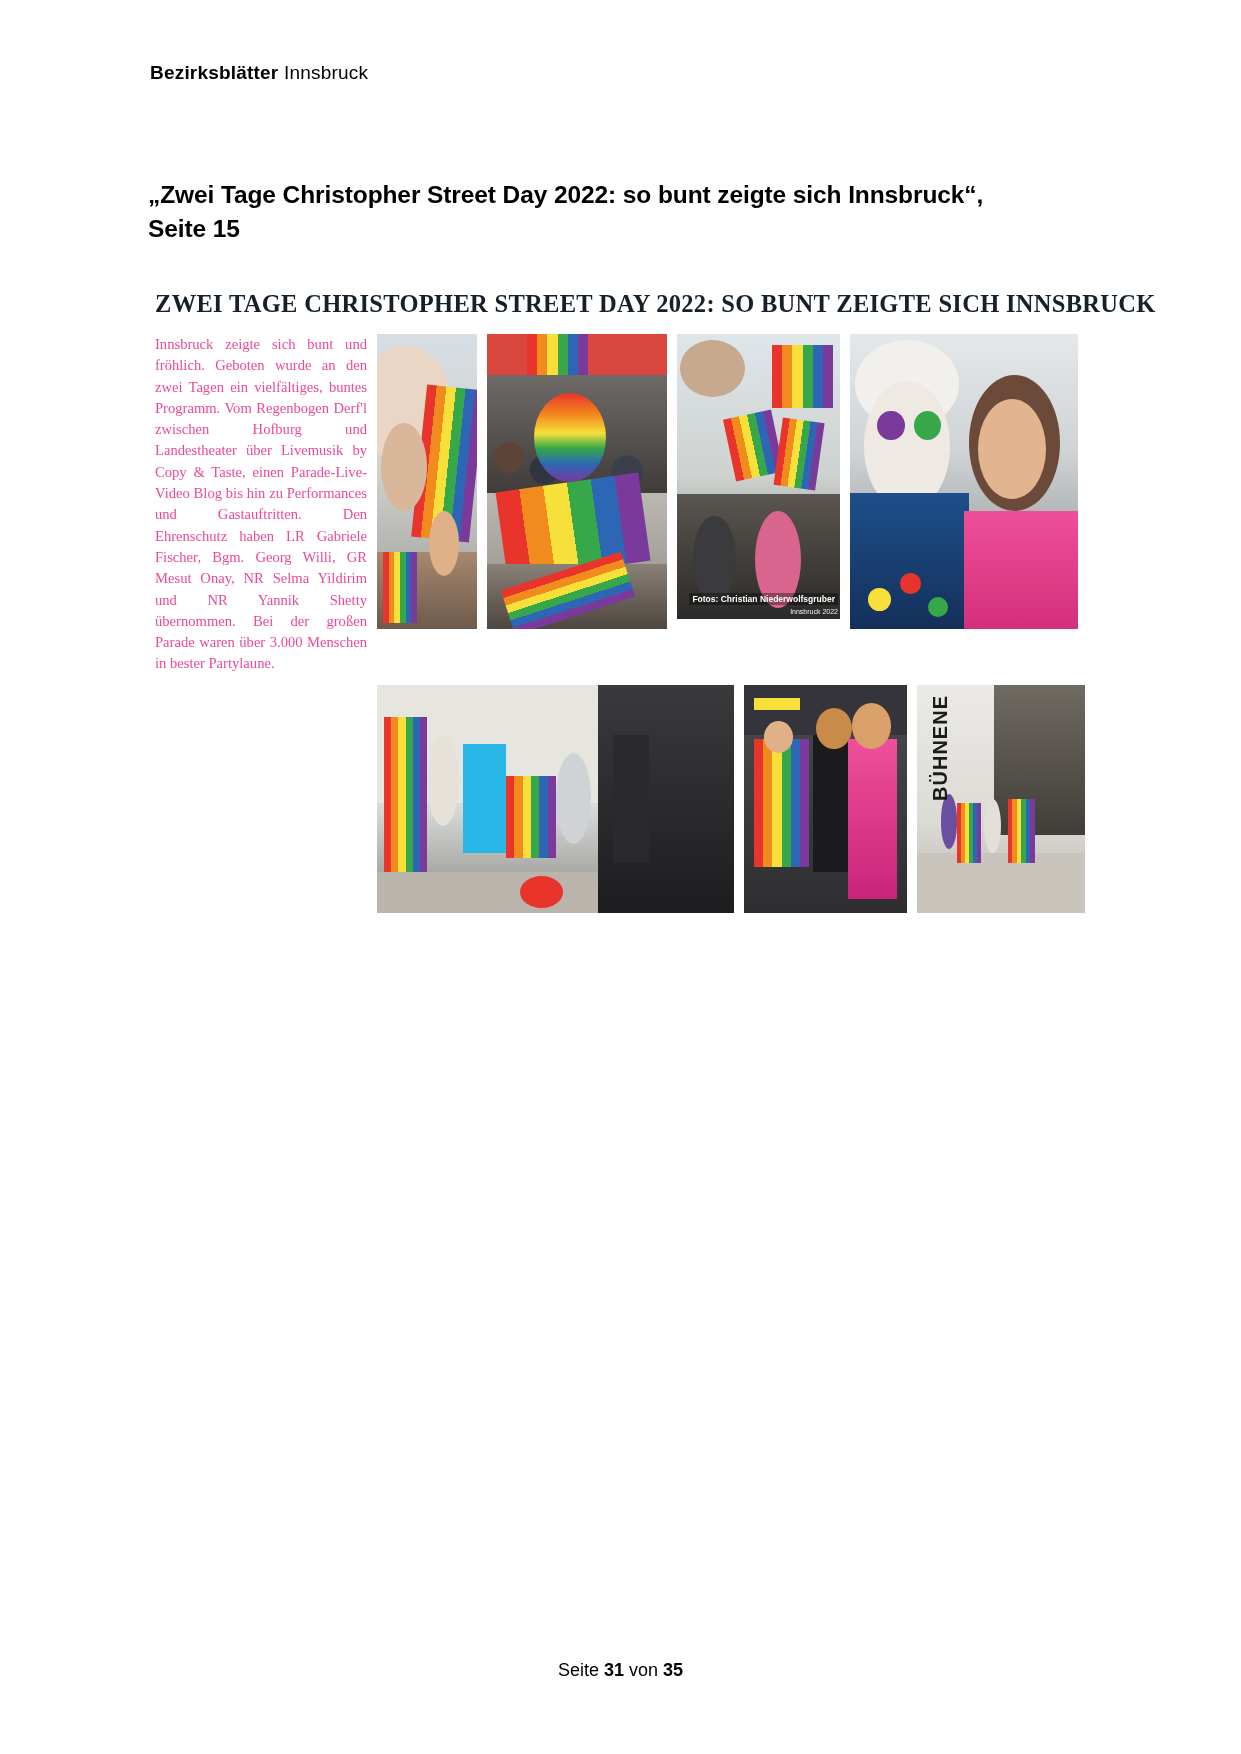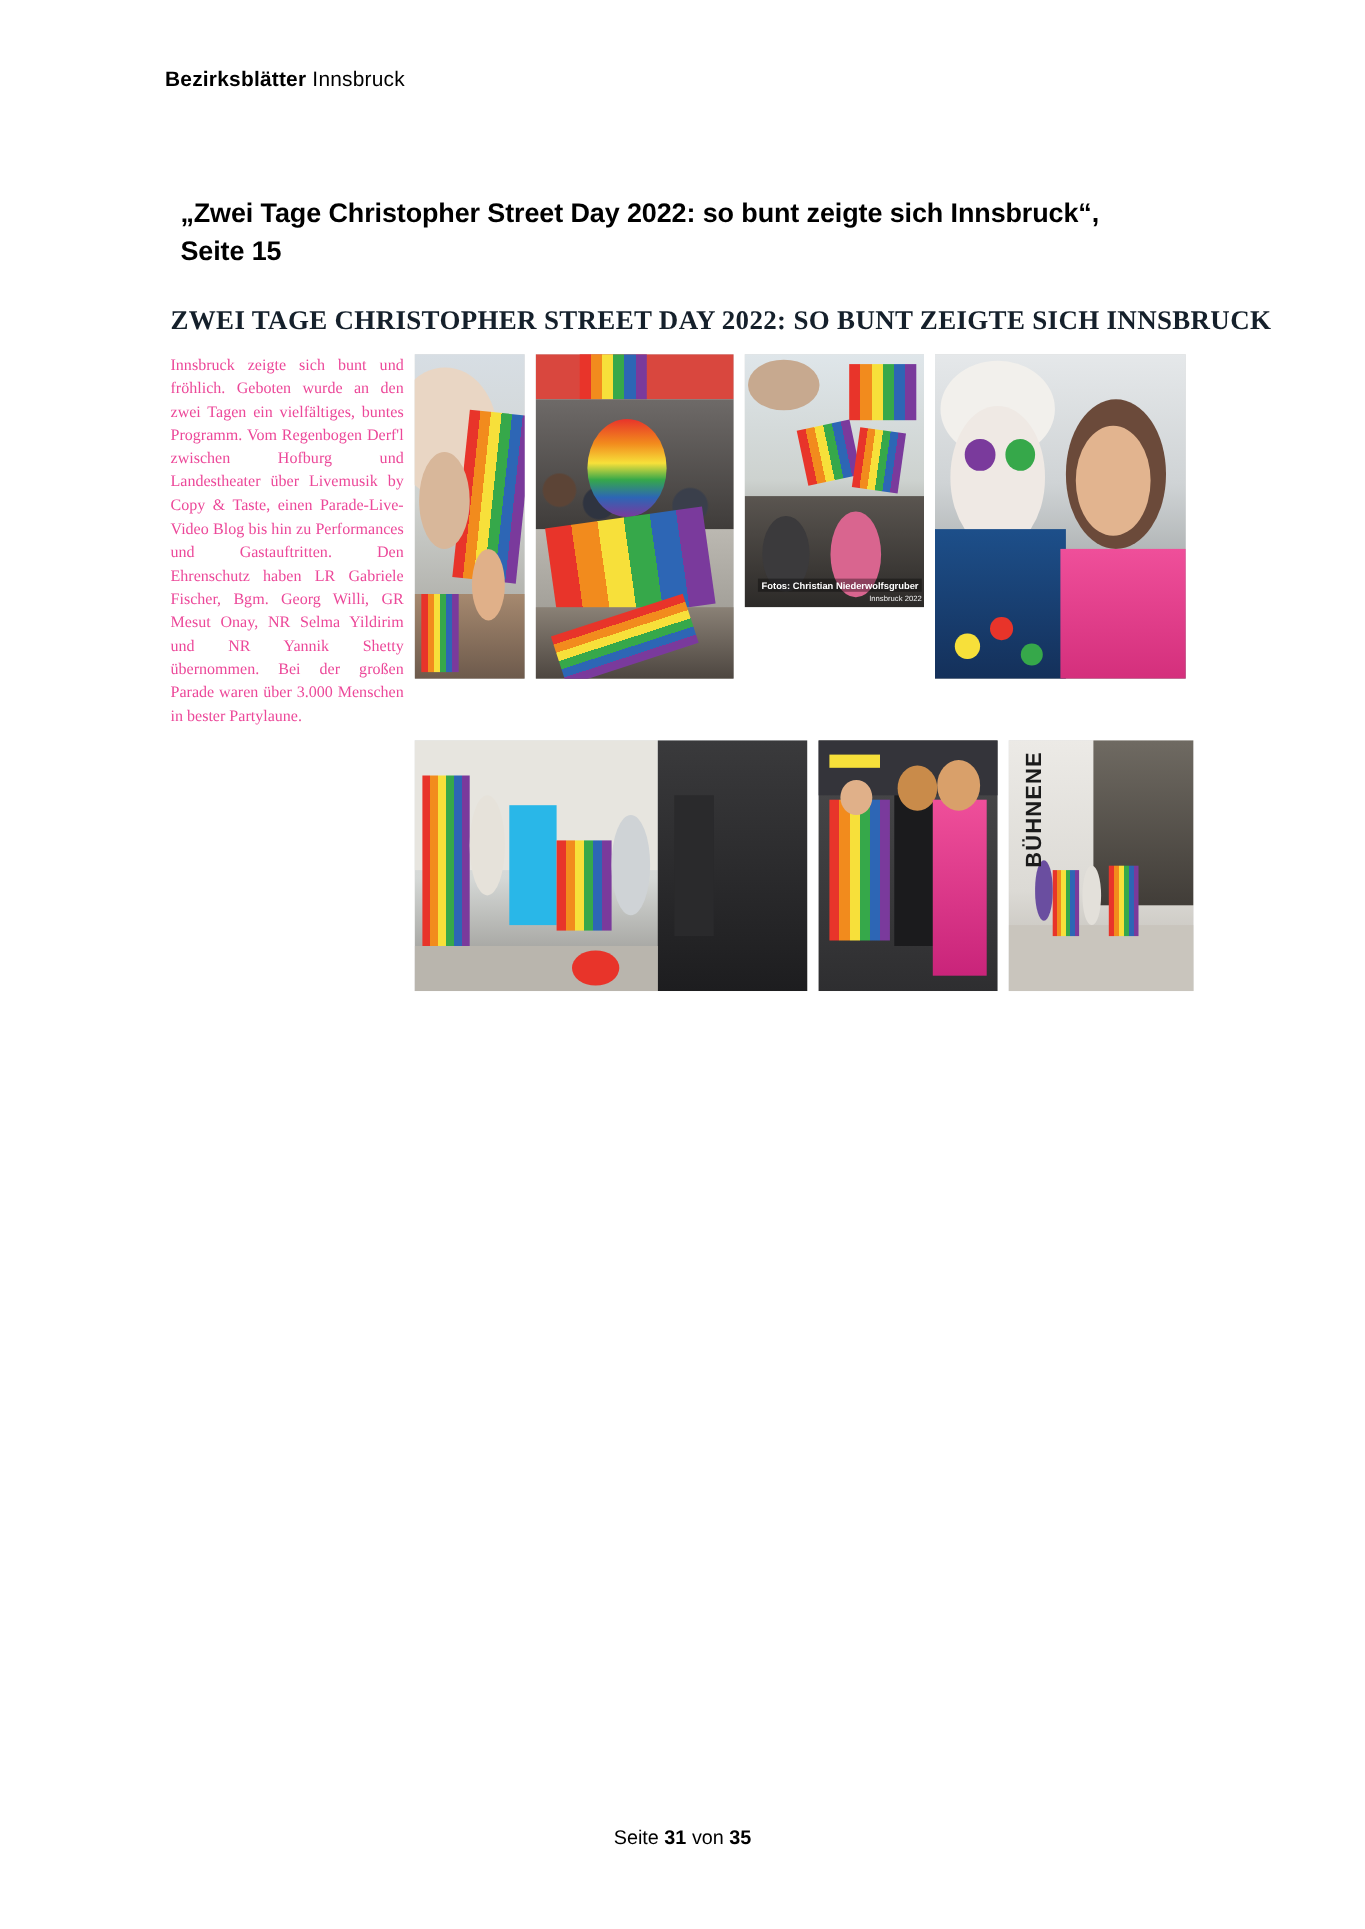--- a/index.html
+++ b/index.html
@@ -41,28 +41,27 @@
   
   .doc-title {
     position: absolute;
     left: 148px;
     top: 178px;
     width: 960px;
     font-size: 24.5px;
     font-weight: bold;
     line-height: 1.38;
     letter-spacing: -0.1px;
-    margin-left: 16px;
   }
 
   
   .clipping {
     position: absolute;
     left: 155px;
-    top: 278px;
+    top: 290px;
     width: 930px;
   }
 
   .clip-headline {
     font-family: "Liberation Serif", serif;
     font-size: 24.5px;
     font-weight: bold;
     letter-spacing: 0.3px;
     color: #15202b;
     white-space: nowrap;
@@ -93,21 +92,21 @@
   }
 
   .photo {
     position: relative;
     overflow: hidden;
     background: #ddd;
   }
 
   .row1 .col-a { width: 100px; height: 295px; }
   .row1 .col-b { width: 180px; height: 295px; }
-  .row1 .col-c { width: 163px; height: 230px; }
+  .row1 .col-c { width: 163px; height: 285px; }
   .row1 .col-d { width: 228px; height: 295px; }
 
   
   .row2 {
     display: flex;
     gap: 10px;
     margin-top: 10px;
     margin-left: 0;
   }
   .row2 .p1 { width: 472px; height: 228px; }

